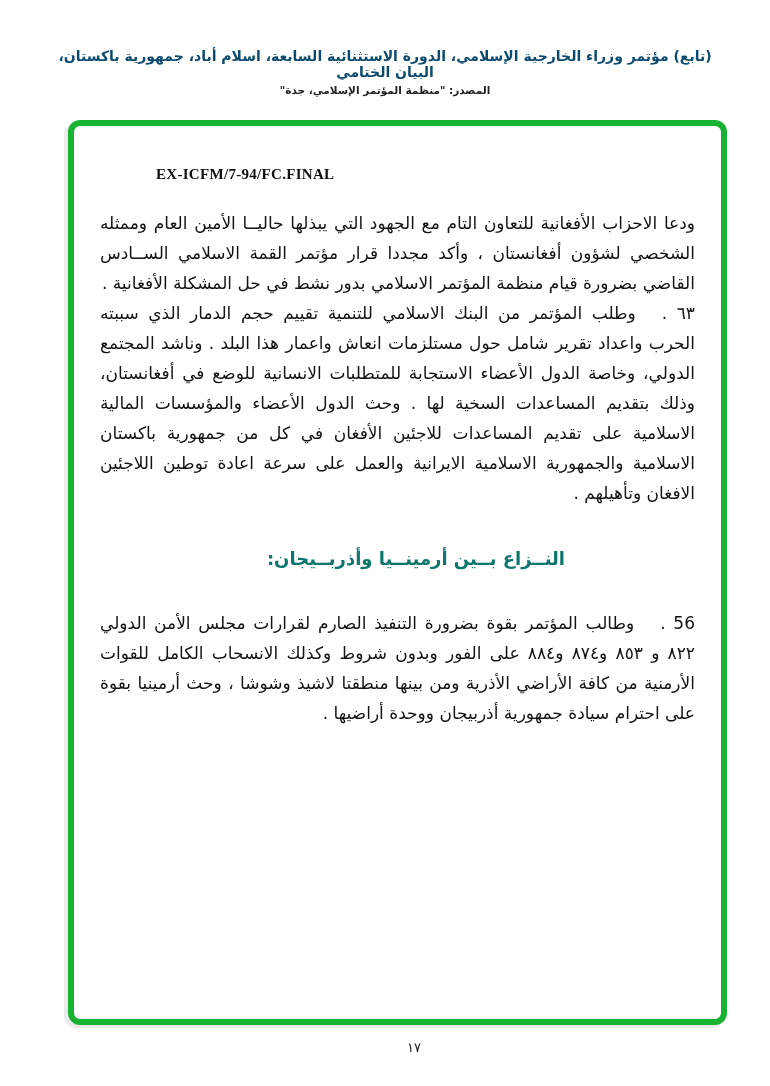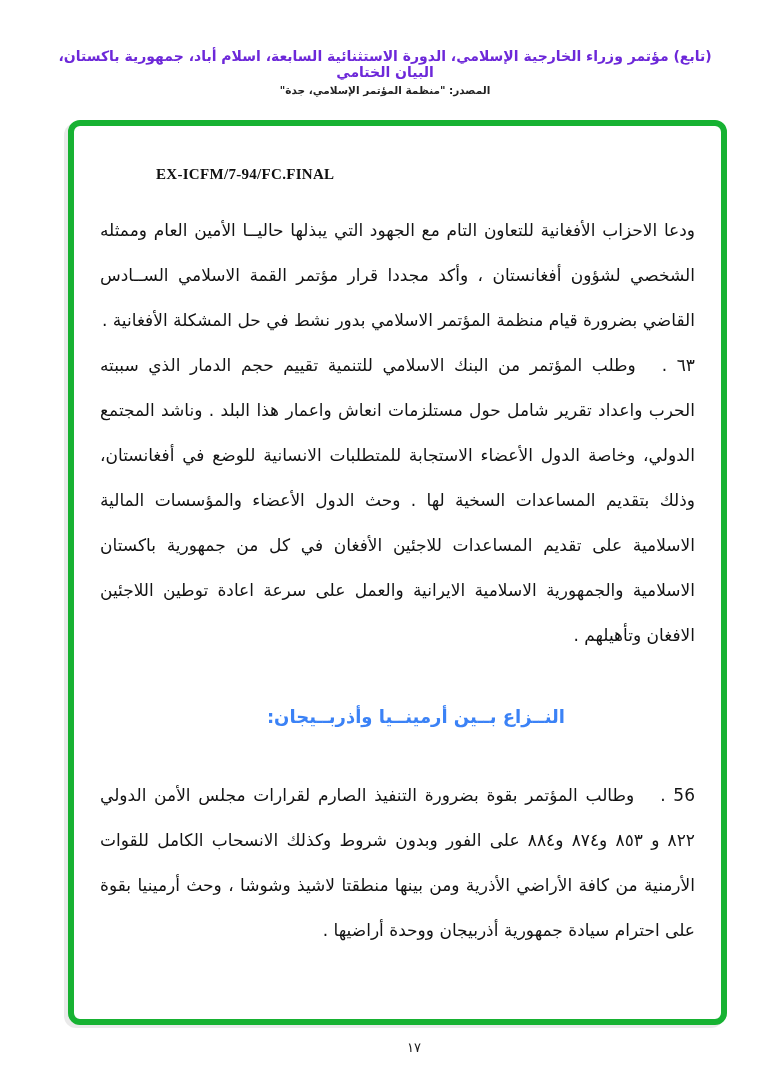--- a/index.html
+++ b/index.html
@@ -19,21 +19,21 @@
   .hdr1 {
     position: absolute;
     top: 48px;
     left: 40px;
     right: 40px;
     direction: rtl;
     text-align: center;
     font-size: 14px;
     font-weight: bold;
     letter-spacing: 0px;
-    color: #6d28d9;
+    color: #0c4a6e;
   }
   .hdr2 {
     position: absolute;
     top: 84px;
     left: 40px;
     right: 40px;
     direction: rtl;
     text-align: center;
     font-size: 10.5px;
     font-weight: bold;
@@ -58,38 +58,38 @@
     font-weight: bold;
     font-size: 15px;
     letter-spacing: 0.3px;
     color: #101010;
   }
   .doc-body {
     margin: 25px 26px 0 26px;
     direction: rtl;
     text-align: justify;
     font-size: 17px;
-    line-height: 45px;
+    line-height: 30px;
     color: #131313;
   }
   .para {
     margin: 0;
     padding: 0;
   }
   .num {
     margin-left: 26px; 
     white-space: nowrap;
   }
   .heading {
     margin: 36px 0 34px 0;
     padding-right: 130px; 
     font-size: 18px;
     font-weight: bold;
     letter-spacing: 0.2px;
-    color: #3b82f6;
+    color: #0f766e;
   }
   .pagenum {
     position: absolute;
     top: 1040px;
     left: 0;
     width: 770px;
     text-align: center;
     font-size: 13px;
     color: #1a1a1a;
     padding-left: 29px;

